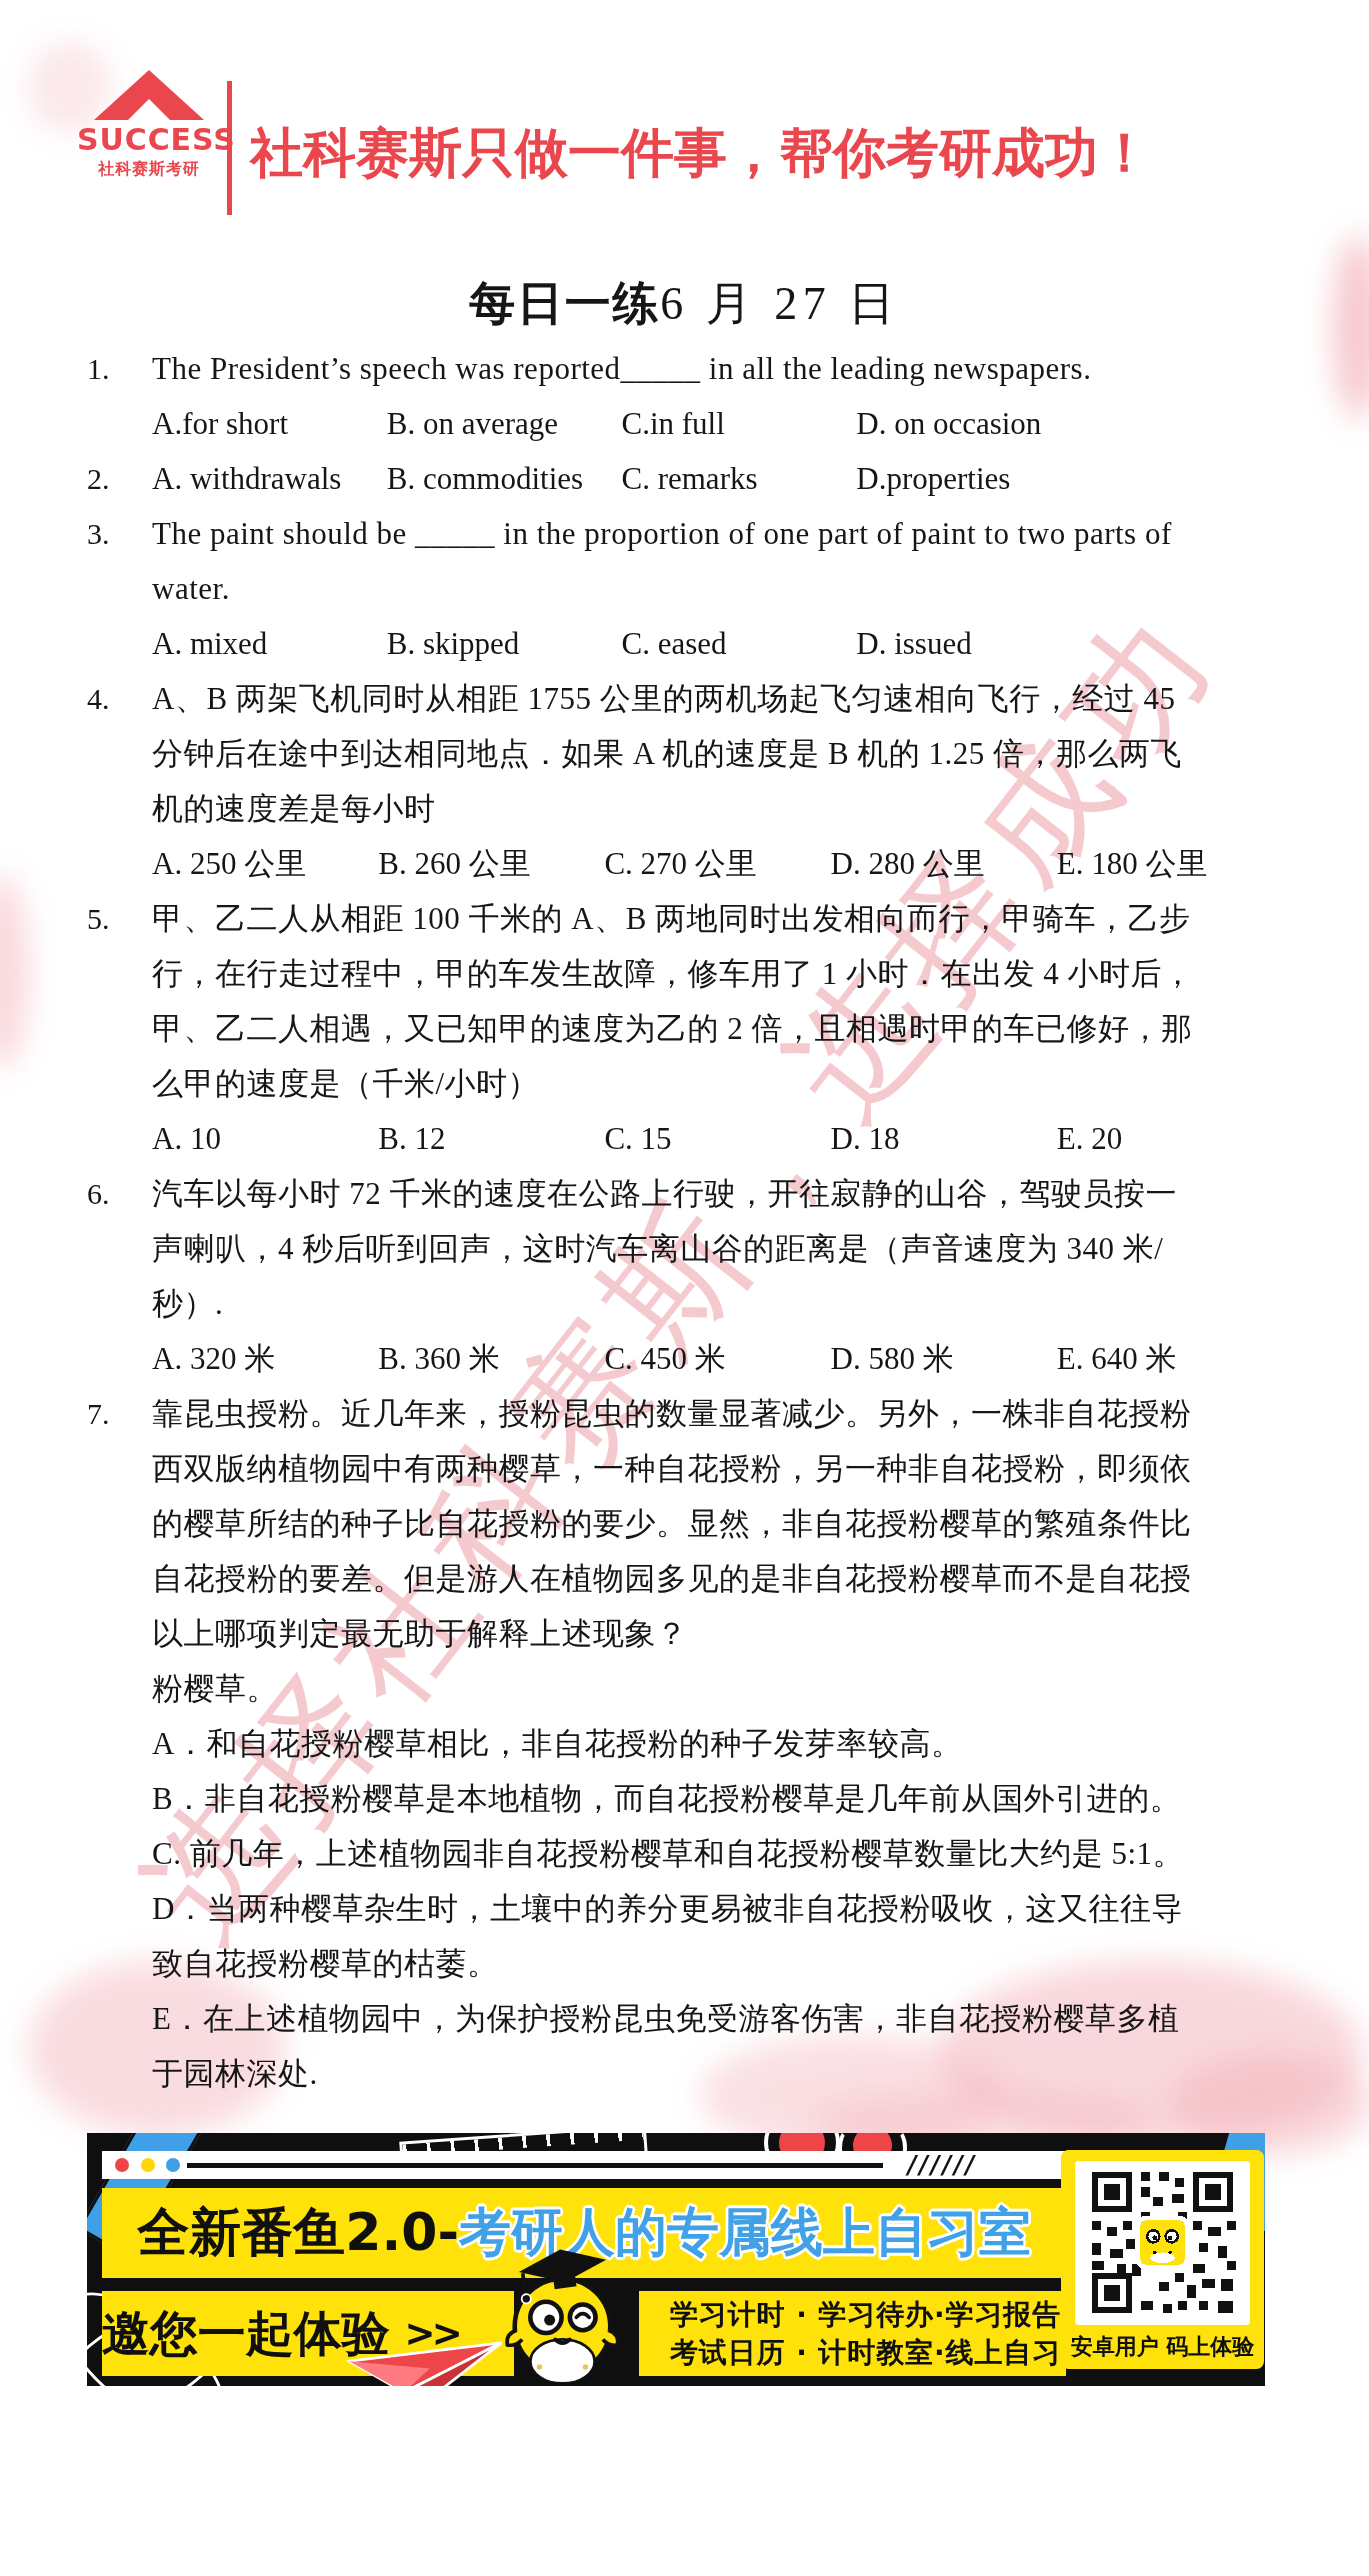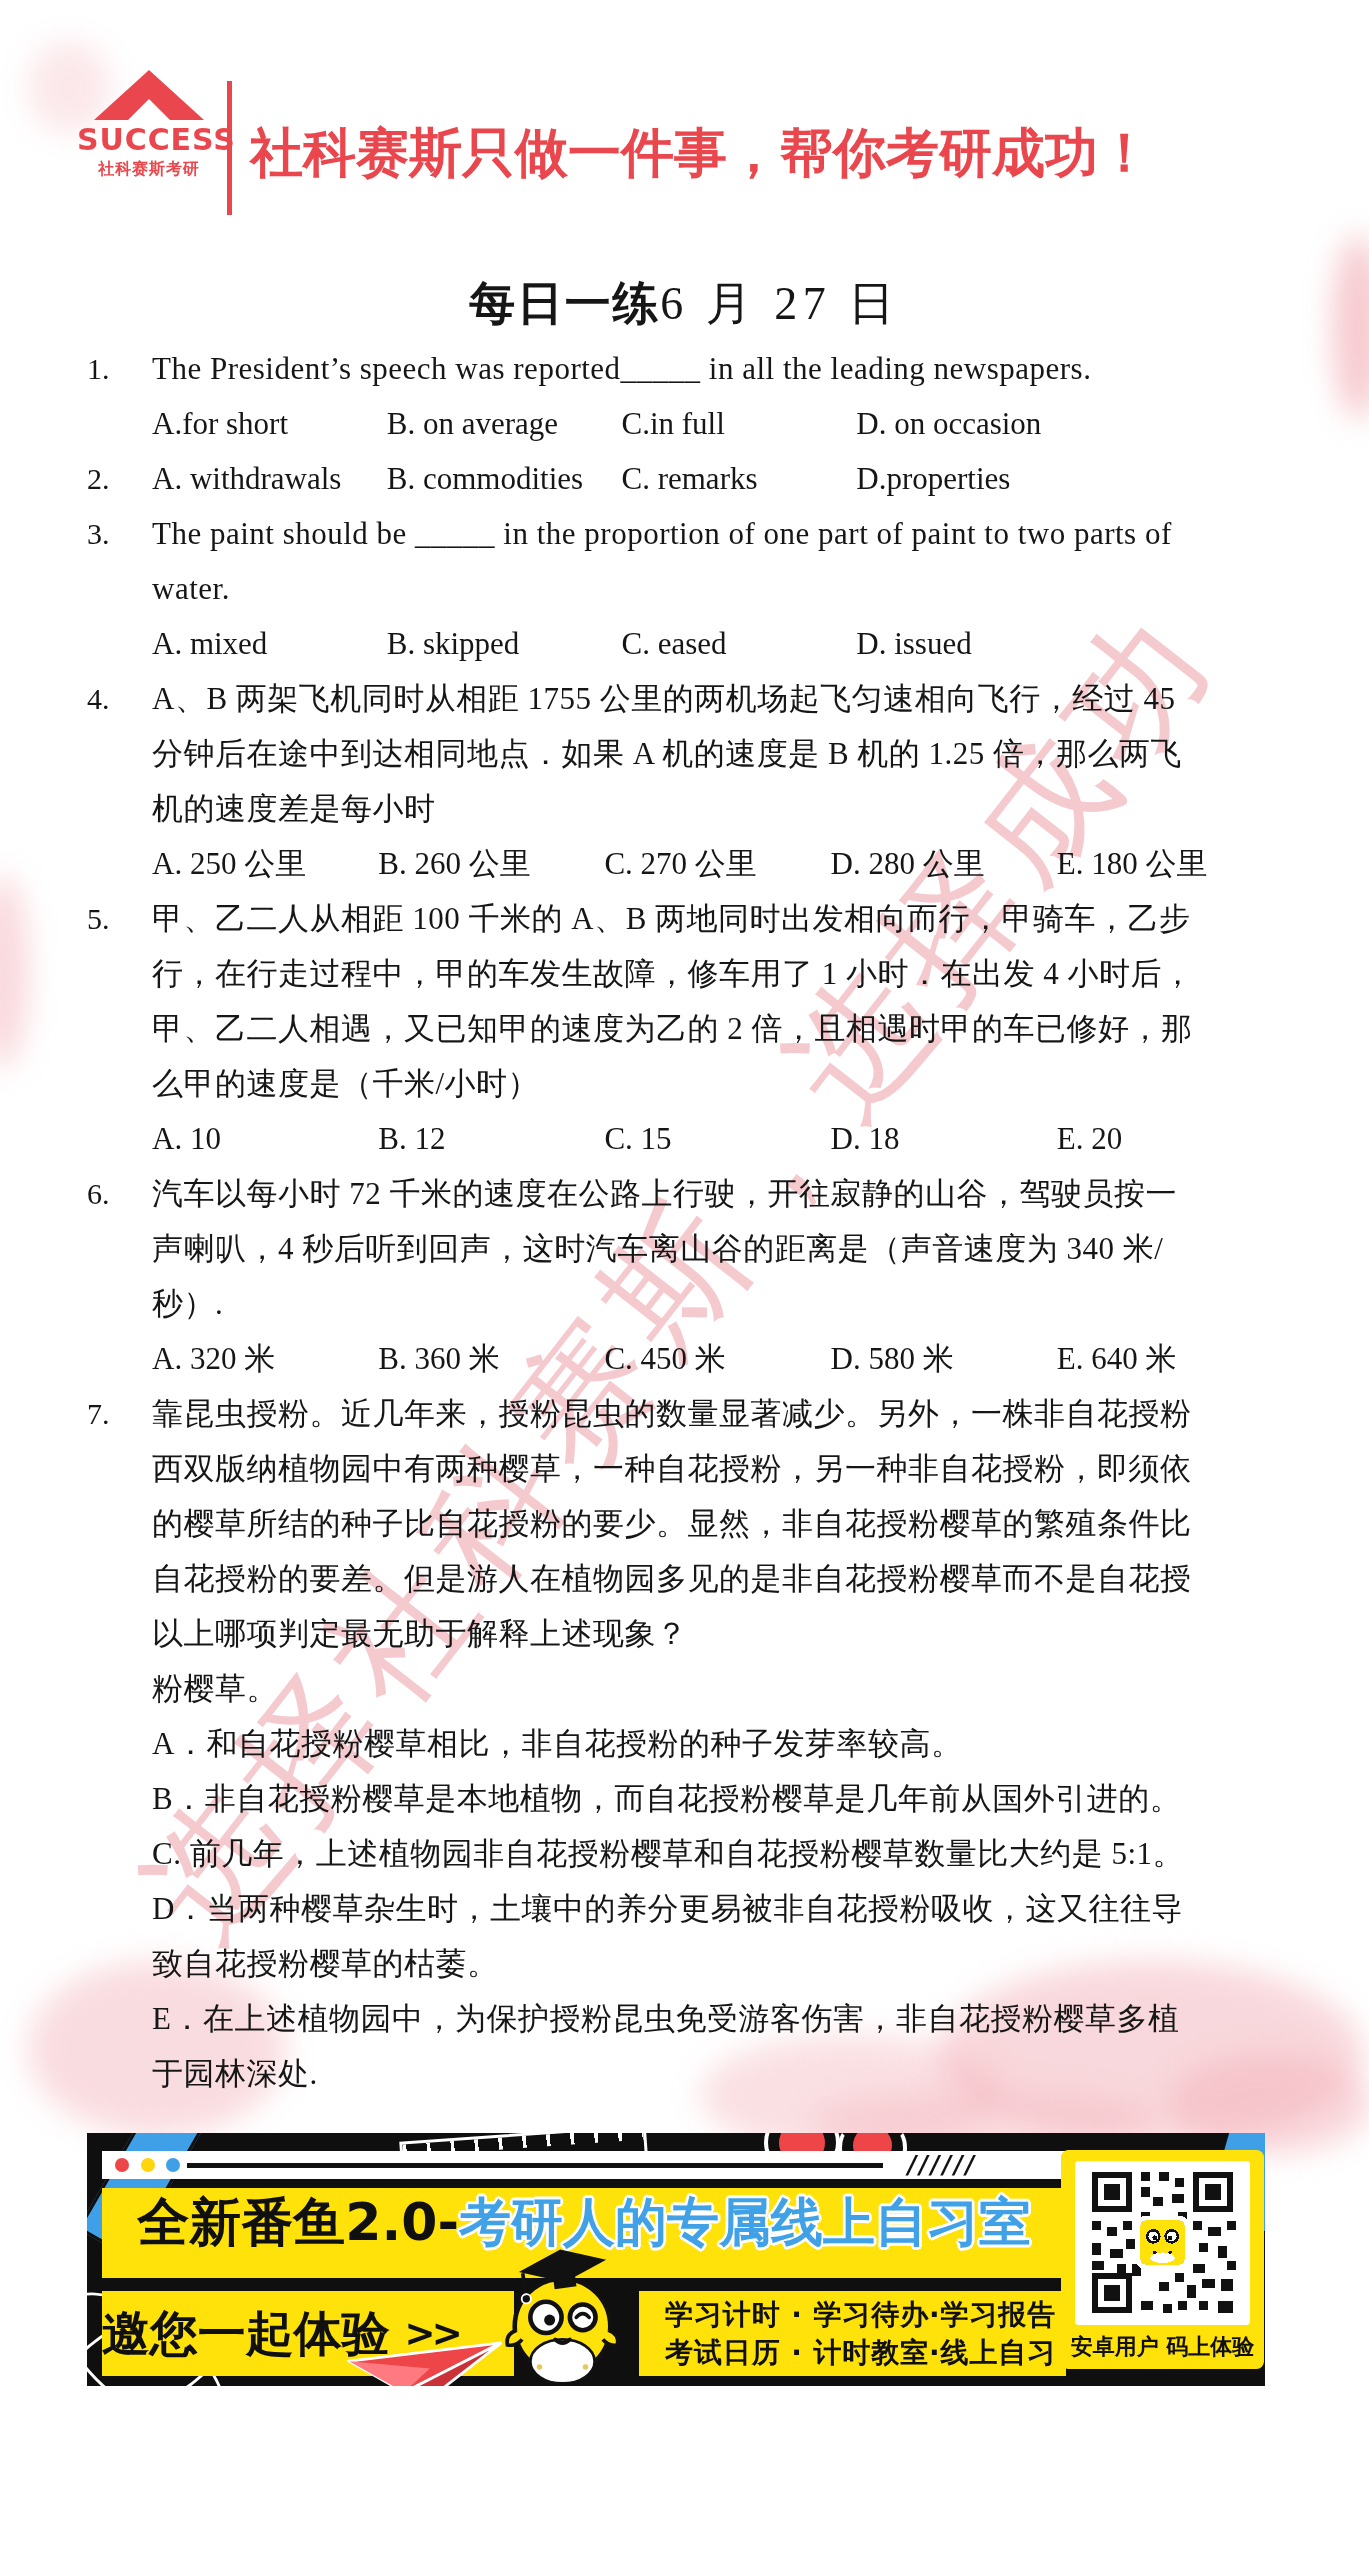--- a/index.html
+++ b/index.html
@@ -49,29 +49,29 @@
   .bell2{left:766px;top:-7.4px;width:39px;height:39px;}
   .blue-corner{position:absolute;left:1134px;top:-26px;width:106px;height:124px;background:#3fa0e8;transform:rotate(16deg);z-index:1;}
   .browser-bar{position:absolute;left:14.7px;top:18.4px;width:965px;height:28px;background:#fff;z-index:2;}
   .dot{position:absolute;top:6.4px;width:14.7px;height:14.7px;border-radius:50%;}
   .dot1{left:13px;background:#ee4548;}
   .dot2{left:39px;background:#ffd60a;}
   .dot3{left:64px;background:#3fa0e8;}
   .bar-line{position:absolute;left:85px;top:12px;width:696px;height:4.6px;background:#111;}
   .slashes{position:absolute;left:806px;top:-0.9px;font-size:24px;font-weight:700;font-style:italic;color:#111;letter-spacing:2.8px;}
   .strip1{position:absolute;left:14.7px;top:55px;width:965px;height:90px;background:#ffe20a;display:flex;
-        justify-content:center;white-space:nowrap;font-weight:900;font-size:52px;z-index:2;}
+        align-items:center;justify-content:center;white-space:nowrap;font-weight:900;font-size:52px;z-index:2;}
   .hl-black{color:#101010;}
   .hl-blue{color:#41a1e6;text-shadow:-1.8px -1.8px 0 #fff,1.8px -1.8px 0 #fff,-1.8px 1.8px 0 #fff,1.8px 1.8px 0 #fff,2.8px 0 0 #fff,-2.8px 0 0 #fff,0 2.8px 0 #fff,0 -2.8px 0 #fff;}
   .invite-box{position:absolute;left:14.7px;top:158px;width:412px;height:85px;background:#ffe20a;display:flex;
         align-items:center;box-sizing:border-box;font-weight:900;font-size:48px;color:#101010;z-index:2;}
   .arrows{font-size:37px;margin-left:14.7px;letter-spacing:-3.7px;font-weight:900;}
   .features-box{position:absolute;left:552px;top:158px;width:427px;height:85px;background:#ffe20a;display:flex;
         flex-direction:column;justify-content:center;padding-left:26px;box-sizing:border-box;
-        font-weight:900;font-size:28px;line-height:38px;color:#101010;z-index:2;letter-spacing:0.9px;}
+        font-weight:900;font-size:28px;line-height:38px;color:#101010;z-index:2;letter-spacing:0.9px;text-align:center;}
   .qr-panel{position:absolute;left:974px;top:16.6px;width:203px;height:219px;background:#ffe20a;border-radius:7.4px;z-index:2;}
   .qr-box{width:175px;height:164px;margin:11px auto 0;background:#fff;border-radius:3.7px;display:flex;align-items:center;justify-content:center;}
   .qr-caption{text-align:center;font-weight:800;font-size:22px;color:#101010;margin-top:7.4px;}
   .mascot{position:absolute;left:411px;top:109px;z-index:6;}
   .plane{position:absolute;left:260px;top:208px;z-index:4;}
   .atom{position:absolute;left:-41px;top:184px;width:189px;height:85px;border:3.7px solid #fff;border-radius:50%;transform:rotate(-28deg);z-index:1;}
   .atom2{transform:rotate(38deg);}
 </style>
 </head>
 <body>

